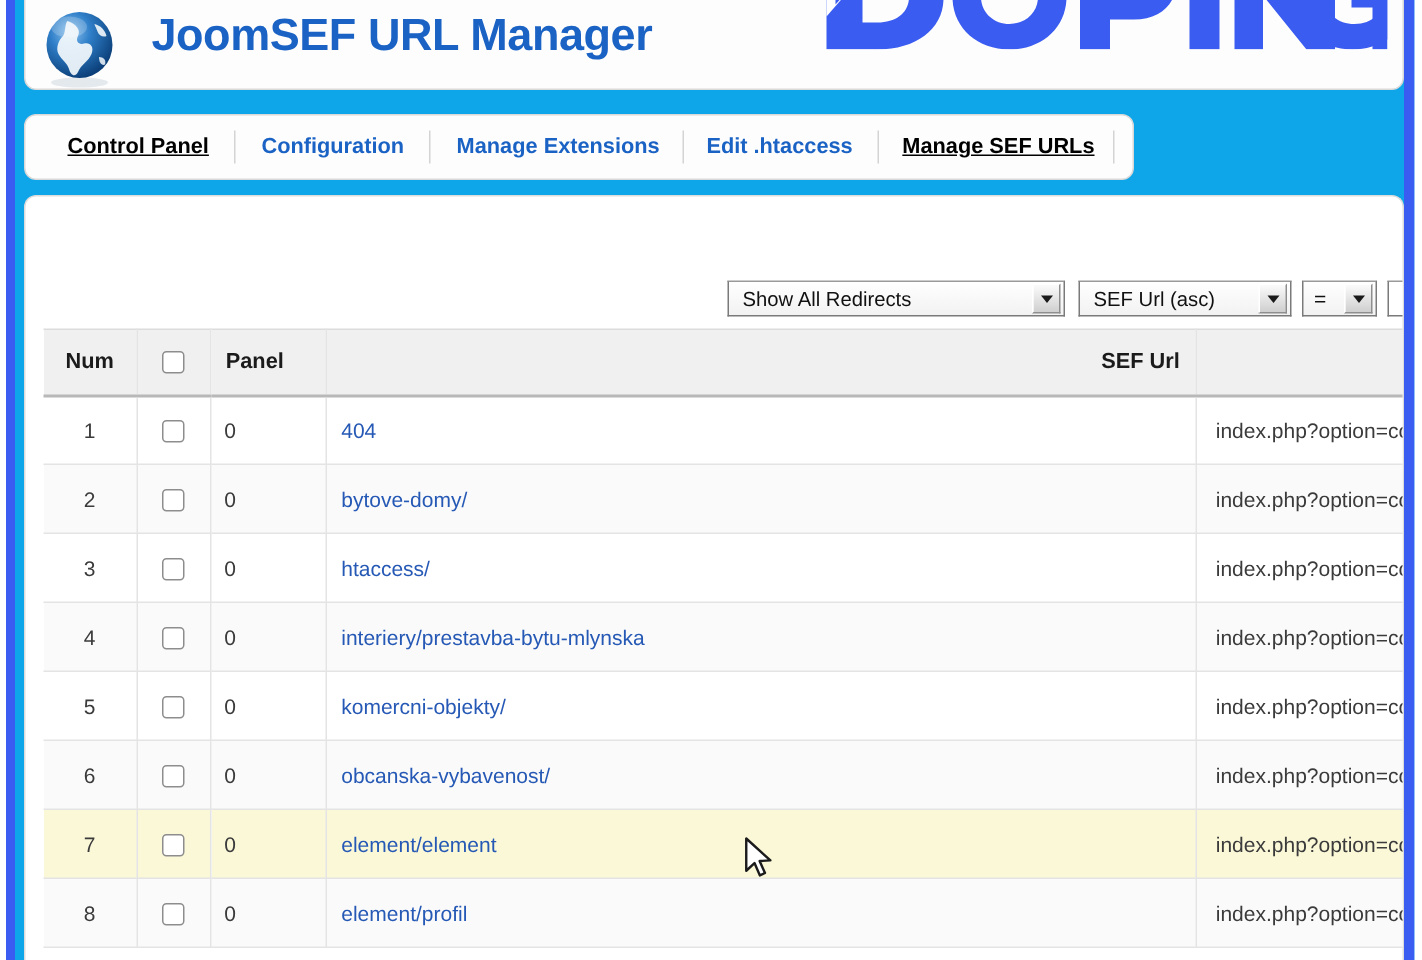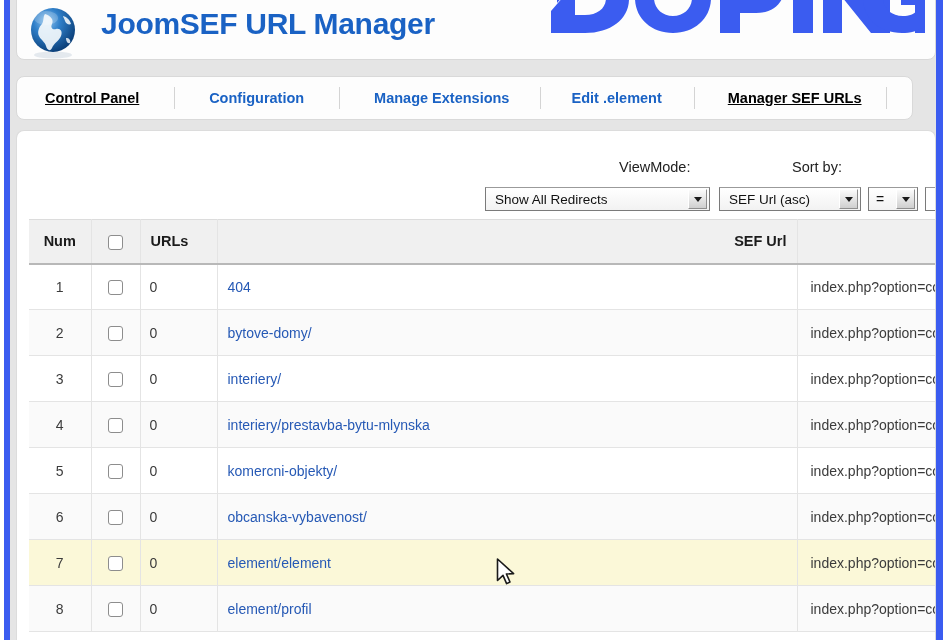--- a/index.html
+++ b/index.html
@@ -9,21 +9,21 @@
     overflow: hidden;
     background: #ffffff;
     font-family: "Liberation Sans", sans-serif;
   }
 
   
   #page-frame {
     position: absolute;
     left: 0; top: 0;
     width: 948px; height: 640px;
-    background: #e5e5e5;
+    background: #0ea5e9;
     overflow: hidden;
   }
   .edge-blue-left {
     position: absolute;
     left: 4px; top: 0;
     width: 6px; height: 640px;
     background: #3b5cf0;
     z-index: 30;
   }
   .edge-blue-right {
@@ -84,21 +84,21 @@
     right: 10px; top: -26px;
     width: 380px; height: 70px;
     overflow: hidden;
   }
   .brand-logo svg { display: block; }
 
   
   .navbar {
     position: absolute;
     left: 6px; top: 76px;
-    width: 897px; height: 44px;
+    width: 740px; height: 44px;
     background: #fdfdfd;
     border: 1px solid #d9d9d9;
     border-radius: 8px;
   }
   .nav-inner {
     position: absolute;
     left: 0; top: 0; right: 0; bottom: 0;
     display: flex;
     align-items: center;
     padding-left: 28px;
@@ -341,38 +341,33 @@
           <div class="nav-sep"></div>
         </div>
         <a class="nav-item">Configuration</a>
         <div class="nav-gap" style="width:72px">
           <div class="nav-sep"></div>
         </div>
         <a class="nav-item">Manage Extensions</a>
         <div class="nav-gap" style="width:64px">
           <div class="nav-sep"></div>
         </div>
-        <a class="nav-item">Edit .element</a>
+        <a class="nav-item">Edit .htaccess</a>
         <div class="nav-gap" style="width:68px">
           <div class="nav-sep"></div>
         </div>
-        <a class="nav-item current">Manager SEF URLs</a>
+        <a class="nav-item current">Manage SEF URLs</a>
         <div class="nav-gap" style="width:52px">
           <div class="nav-sep"></div>
         </div>
       </div>
     </div>
 
     <div class="body-panel">
 
-      <div class="filter-labels">
-        <span class="flabel flabel-viewmode">ViewMode:</span>
-        <span class="flabel flabel-sortby">Sort by:</span>
-
-      </div>
 
       <div class="filter-controls">
 
         <div class="sel sel-viewmode">
           <span class="sel-text">Show All Redirects</span>
           <span class="sel-arrow">
             <span class="caret"></span>
           </span>
         </div>
 
@@ -400,21 +395,21 @@
             <col class="w-hits">
           <col class="w-sef">
             <col class="w-real">
         </colgroup>
         <thead>
           <tr>
             <th class="c-num">Num</th>
             <th class="c-check">
               <span class="chk"></span>
             </th>
-            <th class="c-hits">URLs</th>
+            <th class="c-hits">Panel</th>
             <th class="c-sef">SEF Url</th>
             <th class="c-real"></th>
           </tr>
         </thead>
         <tbody>
             <tr>
               <td class="c-num">1</td>
               <td class="c-check"><span class="chk"></span></td>
               <td class="c-hits">0</td>
               <td class="c-sef"><a>404</a></td>
@@ -424,21 +419,21 @@
               <td class="c-num">2</td>
               <td class="c-check"><span class="chk"></span></td>
               <td class="c-hits">0</td>
               <td class="c-sef"><a>bytove-domy/</a></td>
               <td class="c-real">index.php?option=com</td>
             </tr>
             <tr>
               <td class="c-num">3</td>
               <td class="c-check"><span class="chk"></span></td>
               <td class="c-hits">0</td>
-              <td class="c-sef"><a>interiery/</a></td>
+              <td class="c-sef"><a>htaccess/</a></td>
               <td class="c-real">index.php?option=com</td>
             </tr>
             <tr class="alt">
               <td class="c-num">4</td>
               <td class="c-check"><span class="chk"></span></td>
               <td class="c-hits">0</td>
               <td class="c-sef"><a>interiery/prestavba-bytu-mlynska</a></td>
               <td class="c-real">index.php?option=com</td>
             </tr>
             <tr>

